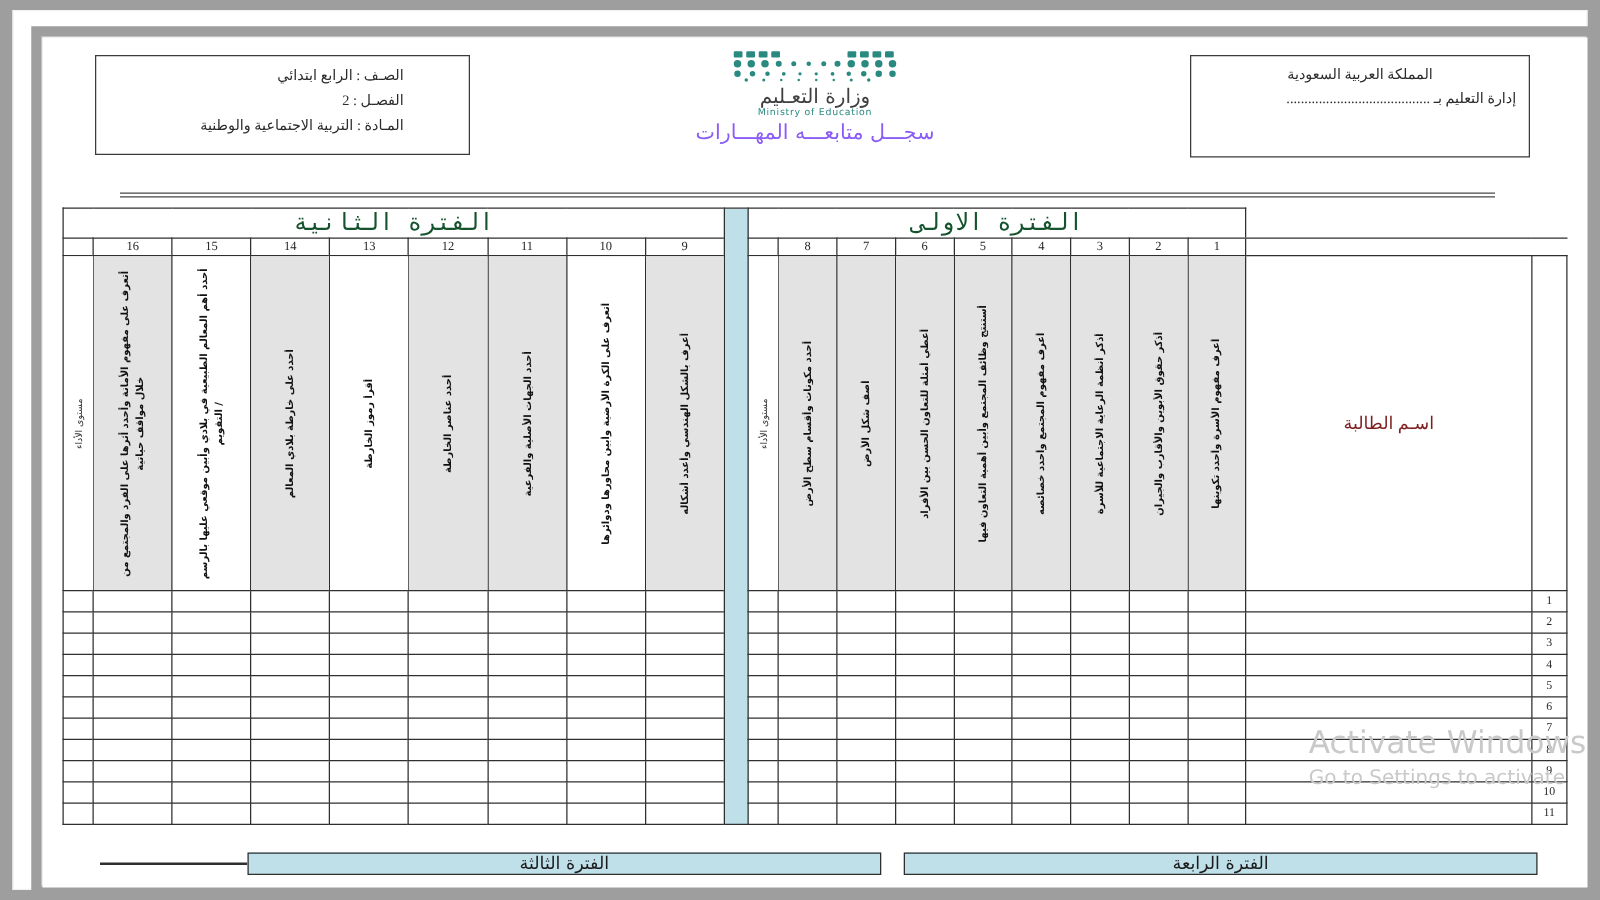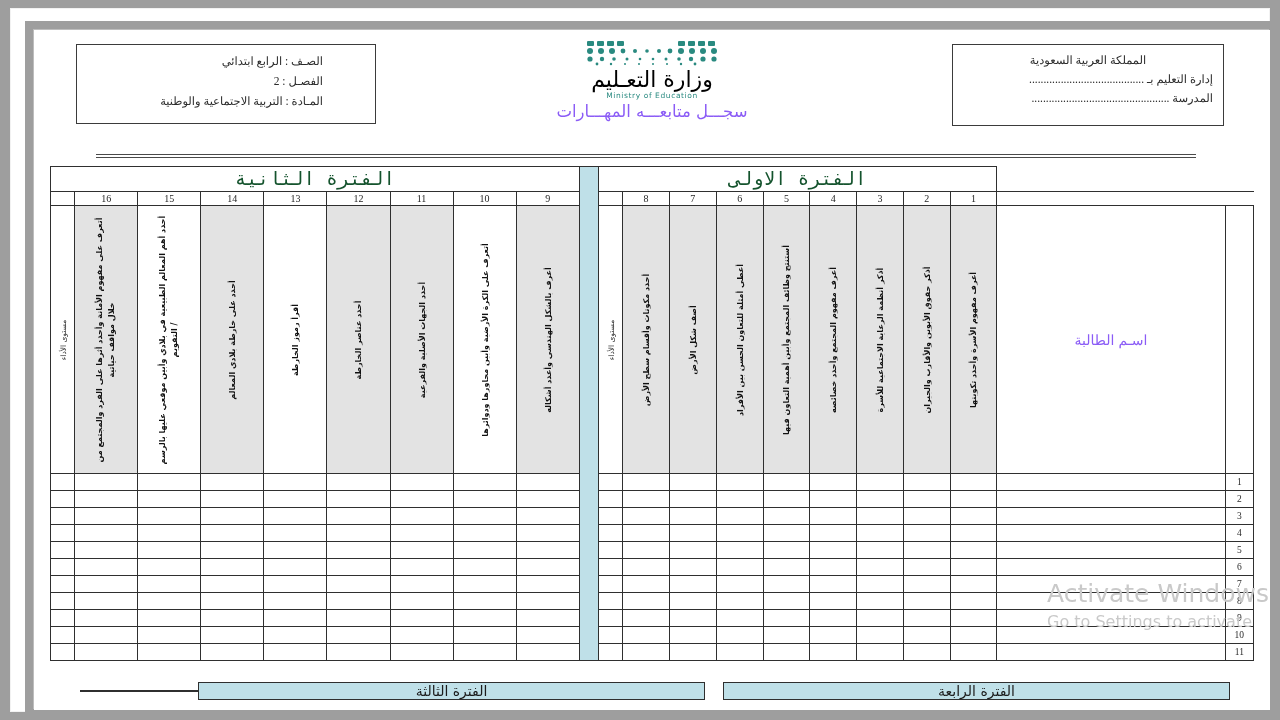--- a/index.html
+++ b/index.html
@@ -71,22 +71,22 @@
   
   .logo-block {
     position: absolute;
     left: 50%; top: 4px;
     transform: translateX(-50%);
     text-align: center;
     width: 320px;
   }
   .logo-dots { height: 26px; margin: 0 auto 2px; display:block; }
   .logo-ar {
-    font-size: 22px;
-    color: #000000;
+    font-size: 16px;
+    color: #404040;
     letter-spacing: 1px;
     font-family: "DejaVu Sans", sans-serif;
     line-height: 1.1;
   }
   .logo-en {
     font-size: 7.5px;
     color: #2a8a80;
     letter-spacing: .6px;
     font-family: "DejaVu Sans", sans-serif;
     margin-top: -1px;
@@ -173,24 +173,24 @@
     position: absolute;
     left: 50%; top: 50%;
     transform: translate(-50%,-50%) rotate(-90deg);
     white-space: nowrap;
     font-size: 7.5px;
     color: #333;
     font-family: "DejaVu Sans", sans-serif;
   }
   .namehead {
     font-size: 14px;
-    color: #8b5cf6;
+    color: #7f1d1d;
     vertical-align: middle;
     letter-spacing: 1px;
-    font-family: Liberation Sans, sans-serif;
+    font-family: Liberation Serif, serif;
   }
   .spacer-col {
     background: #bfe0e8 !important;
     border-top: 1px solid #2f2f2f;
     border-bottom: 1px solid #2f2f2f;
   }
   .datarow td { height: 17px; }
   .rownum {
     font-size: 9.5px;
     color: #2b2b2b;
@@ -243,21 +243,20 @@
 
 <div class="outer-frame">
   <div class="inner-frame">
     <div class="page">
 
       <div class="header-row">
 
         <div class="hdr-box right">
           <div class="hdr-line">المملكة العربية السعودية</div>
           <div class="hdr-line sub">إدارة التعليم بـ ........................................</div>
-          <div class="hdr-line sub">المدرسة ................................................</div>
         </div>
 
         <div class="logo-block">
           <svg class="logo-dots" width="150" height="26" viewBox="0 0 150 26">
             <g fill="#2a8a80">
               <rect x="10" y="1" width="7" height="5" rx="1"></rect>
               <rect x="20" y="1" width="7" height="5" rx="1"></rect>
               <rect x="30" y="1" width="7" height="5" rx="1"></rect>
               <rect x="40" y="1" width="7" height="5" rx="1"></rect>
               <rect x="101" y="1" width="7" height="5" rx="1"></rect>

